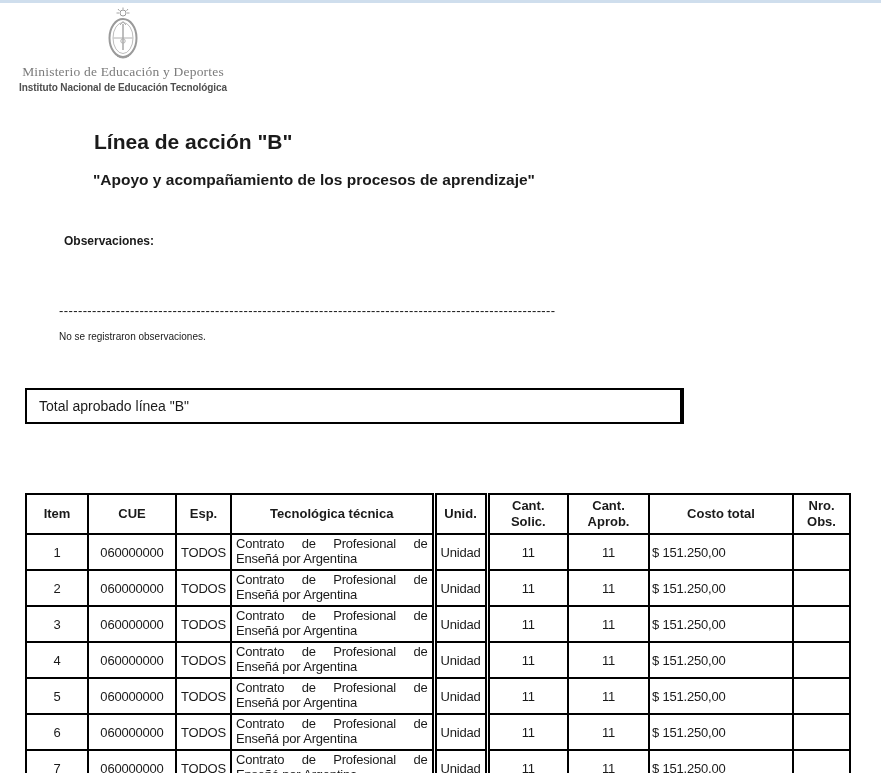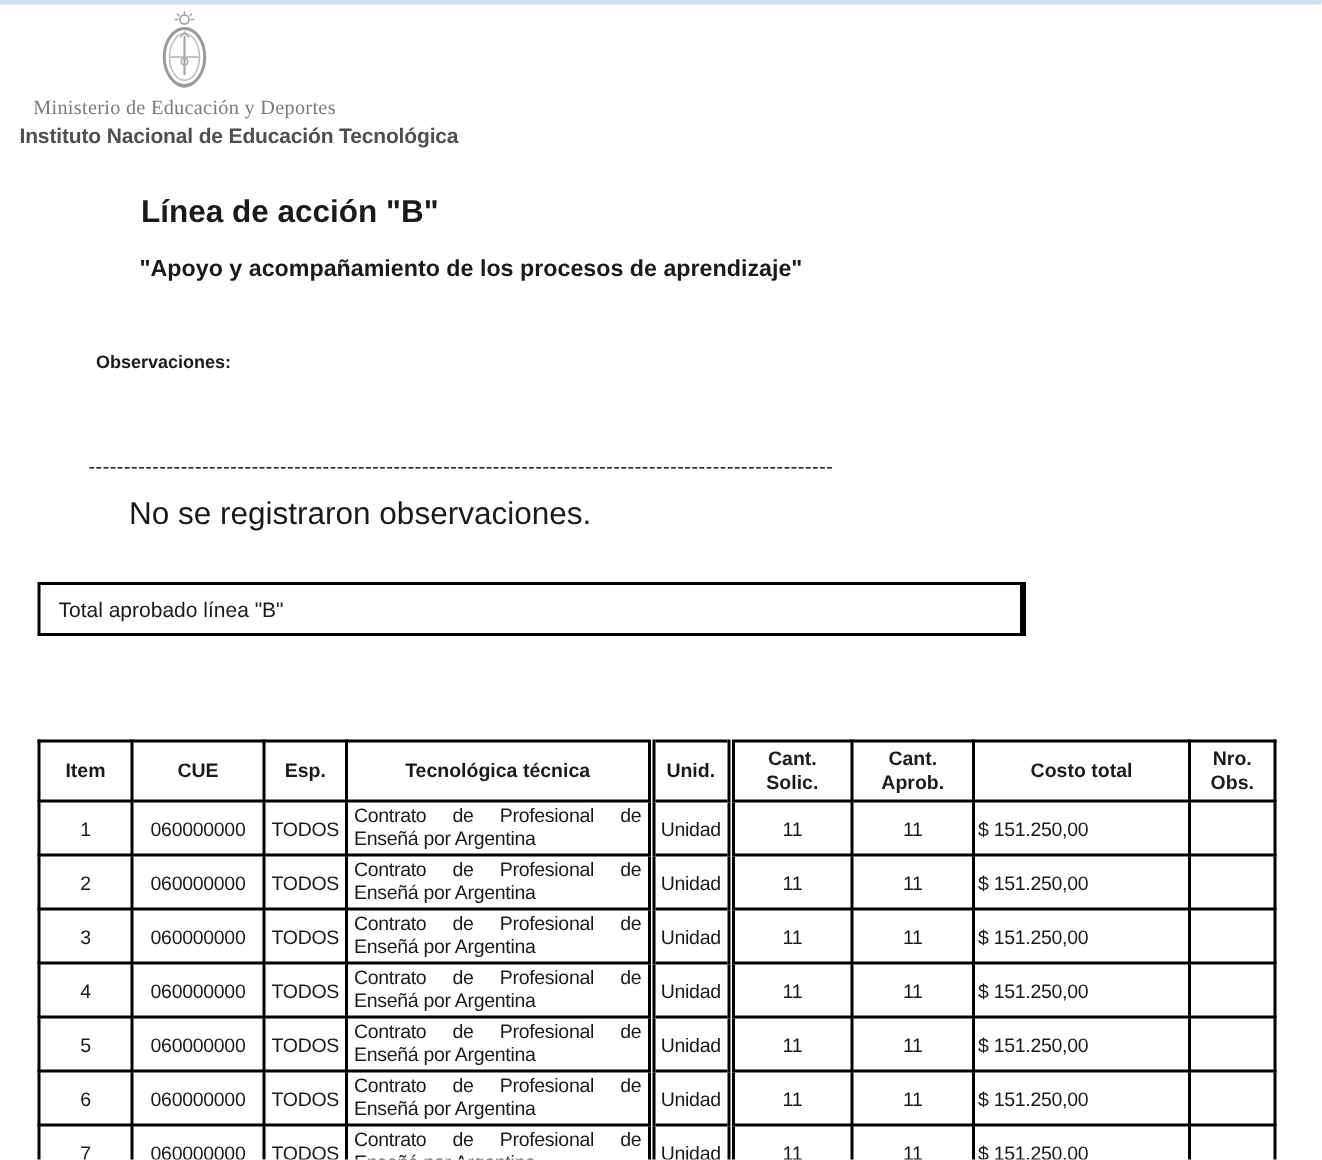--- a/index.html
+++ b/index.html
@@ -6,29 +6,29 @@
   body {
     width:881px; height:773px; overflow:hidden;
     font-family:"Liberation Sans", sans-serif; color:#1a1a1a;
   }
   .page { position:relative; width:754px; height:773px; background:#fff; }
   .topline { position:absolute; top:0; left:0; width:881px; height:3px; }
 
   .letterhead { position:absolute; top:6px; left:13px; width:220px; text-align:center; }
   .logo { display:block; margin:0 auto 2px auto; }
   .ministry { font-family:"Liberation Serif", serif; font-size:13.5px; color:#7b7b7b; letter-spacing:0.2px; white-space:nowrap; }
-  .institute { font-size:14px; font-weight:bold; color:#4f4f4f; margin-top:2px; letter-spacing:-0.1px; white-space:nowrap; }
+  .institute { font-size:10px; font-weight:bold; color:#4f4f4f; margin-top:2px; letter-spacing:-0.1px; white-space:nowrap; }
 
   .title { position:absolute; left:94px; top:130px; font-size:21px; font-weight:bold; white-space:nowrap; }
   .subtitle { position:absolute; left:93px; top:171px; font-size:15.5px; font-weight:bold; white-space:nowrap; }
 
   .obs-heading { position:absolute; left:64px; top:234px; font-size:12px; font-weight:bold; }
   .recommendation { position:absolute; left:59px; top:270px; font-size:14px; font-weight:bold; white-space:nowrap; }
   .dashes { position:absolute; left:59px; top:303px; width:496px; height:16px; font-size:13px; white-space:nowrap; overflow:hidden; letter-spacing:0.4px; color:#111; }
-  .no-obs { position:absolute; left:59px; top:331px; font-size:21px;margin-left:27px; }
+  .no-obs { position:absolute; left:59px; top:331px; font-size:10px; }
 
   .total-box { position:absolute; left:25px; top:388px; width:659px; height:36px; border:2px solid #000; box-sizing:border-box; display:flex; }
   .total-label { flex:1; border-right:2px solid #000; display:flex; align-items:center; padding-left:12px; font-size:14px; }
   .total-amount { width:171px; display:flex; align-items:center; justify-content:center; font-size:14px; }
 
   table.items { position:absolute; left:25px; top:493px; width:824px; border-collapse:collapse; table-layout:fixed; }
   .items th, .items td { border:2px solid #000; box-sizing:border-box; }
   .items th { font-size:13px; font-weight:bold; height:40px; white-space:pre-line; text-align:center; vertical-align:middle; padding:0; line-height:1.25; }
   .items td { font-size:13px; height:36px; text-align:center; vertical-align:middle; padding:0 2px; letter-spacing:-0.2px; }
   .items td.c-desc { text-align:justify; padding:0 4px; line-height:1.12; }

